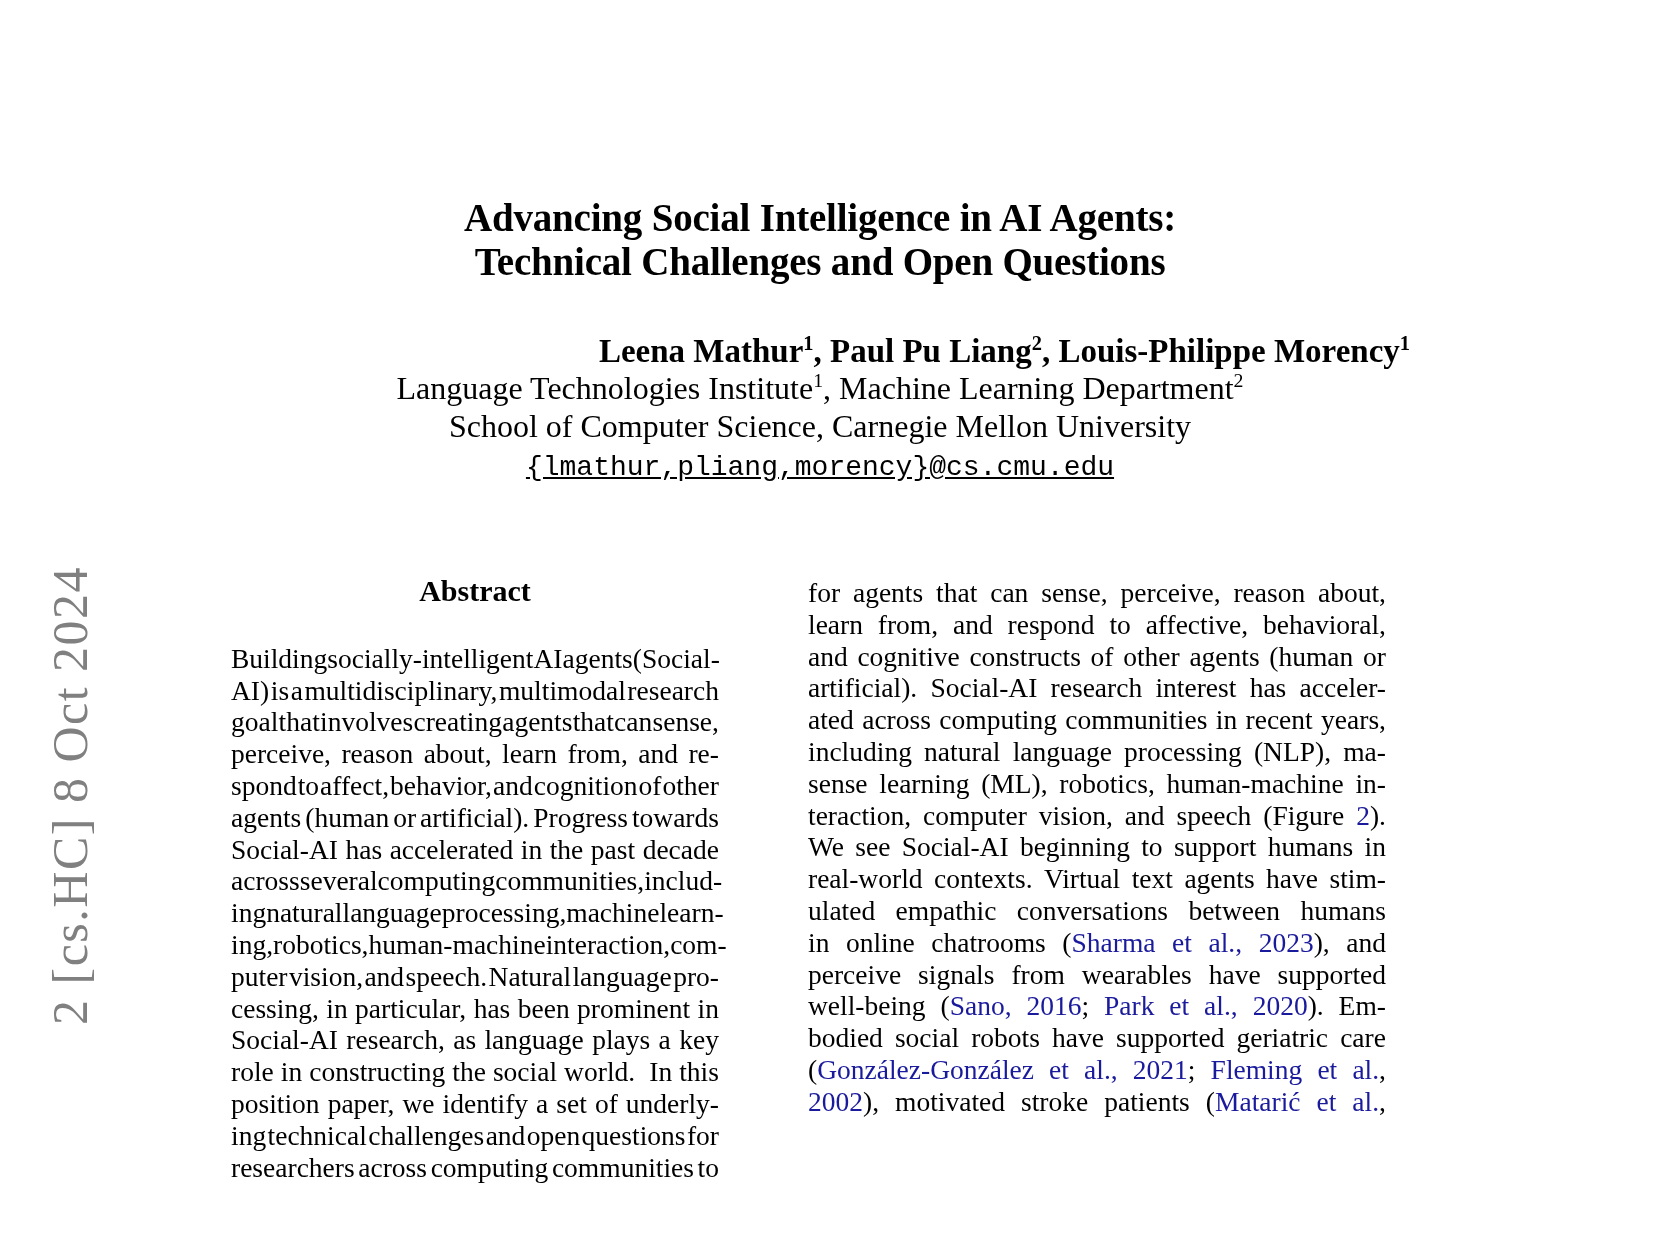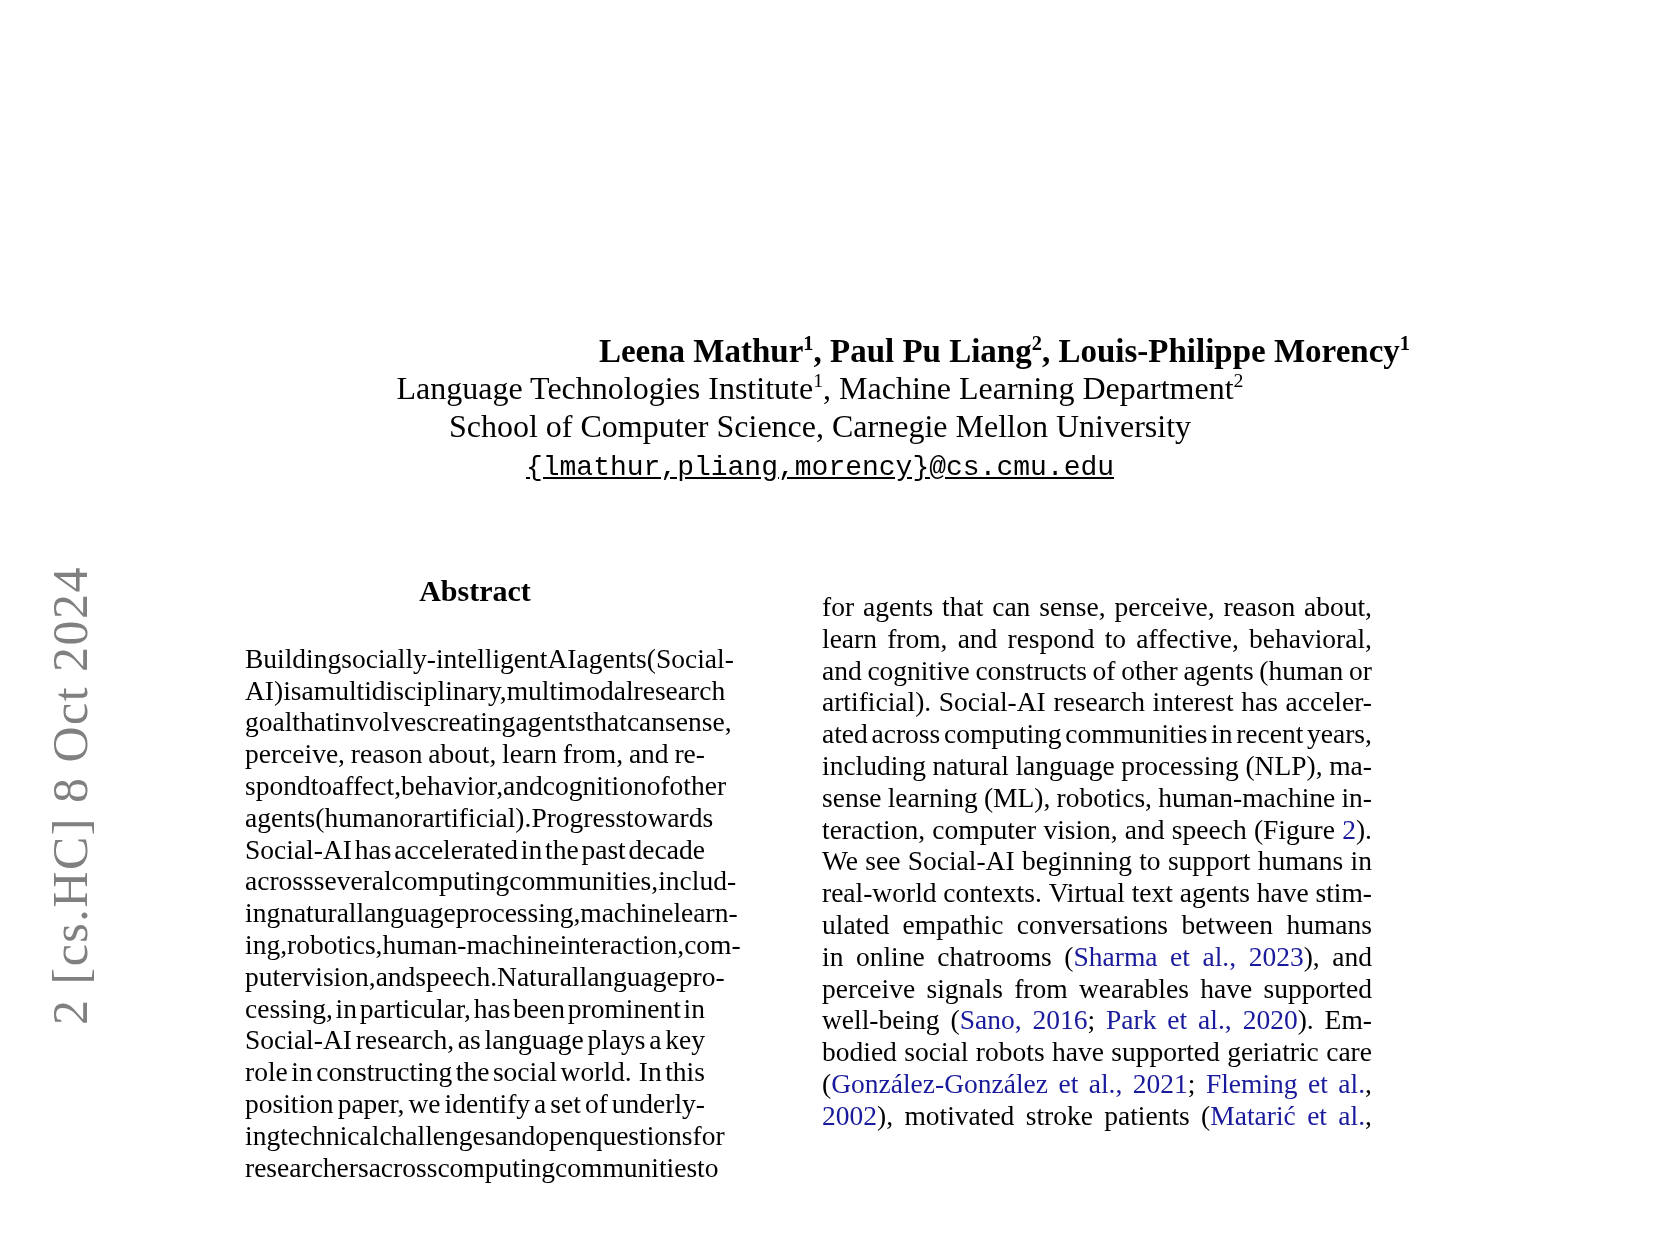--- a/index.html
+++ b/index.html
@@ -119,21 +119,21 @@
   }
 
   #abstract-heading {
     text-align: center;
     font-size: 30px;
     font-weight: bold;
     margin: 0 0 36px 0;
   }
 
   .para {
-    margin: 16px;
+    margin: 2px;
   }
   .line {
     display: block;
     white-space: nowrap;
   }
   
   .line.j {
     display: flex;
     justify-content: space-between;
   }
@@ -148,20 +148,26 @@
 <body>
 
 <div id="arxiv-stamp">
   <span>2</span>
   <span style="display:inline-block;width:14px"></span>
   <span>[cs.HC]  8 Oct 2024</span>
 </div>
 
 <div id="page">
 
+  <div id="title-block">
+    <div id="paper-title">
+      <span class="tline">Advancing Social Intelligence in AI Agents:</span>
+      <span class="tline">Technical Challenges and Open Questions</span>
+    </div>
+  </div>
 
   <div id="authors-block">
     <div id="authors-line">Leena Mathur<sup>1</sup>, Paul Pu Liang<sup>2</sup>, Louis-Philippe Morency<sup>1</sup></div>
     <div class="affil-line">Language Technologies Institute<sup>1</sup>, Machine Learning Department<sup>2</sup></div>
     <div class="affil-line">School of Computer Science, Carnegie Mellon University</div>
     <div id="email-line">{lmathur,pliang,morency}@cs.cmu.edu</div>
   </div>
 
   <div id="columns">
 

